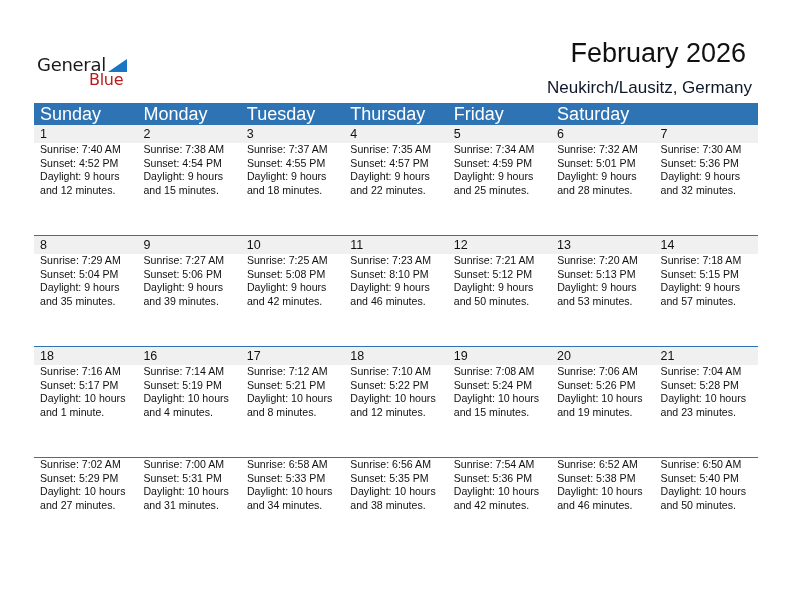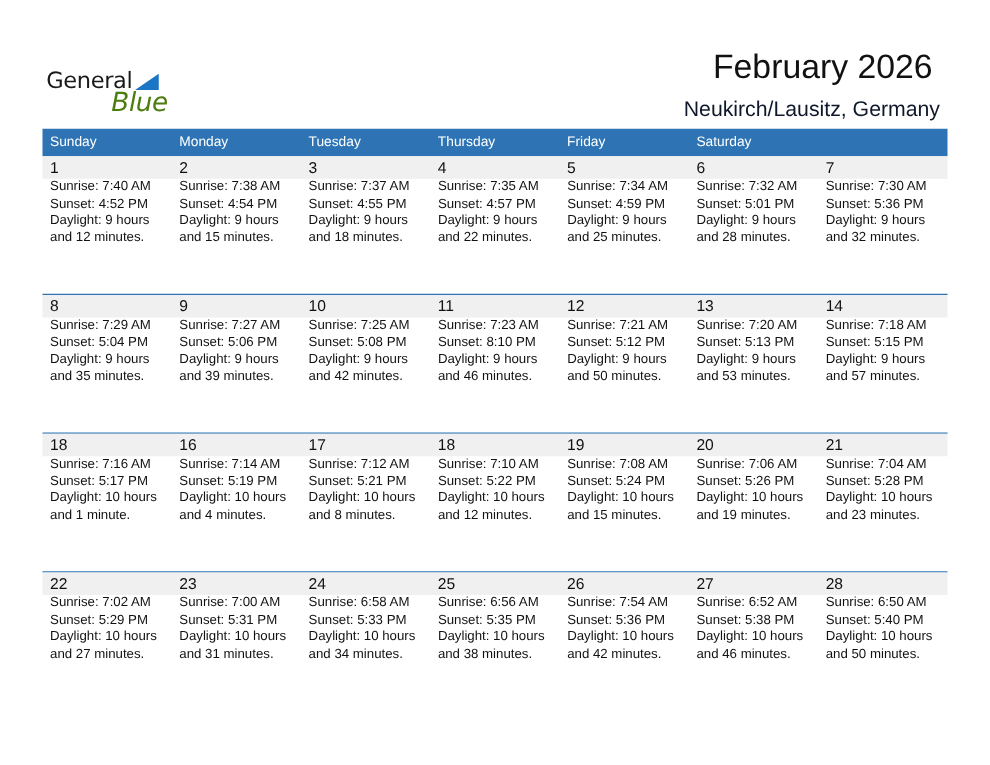--- a/index.html
+++ b/index.html
@@ -2,28 +2,28 @@
 <html><head>
 <meta charset="utf-8">
 <style>
   html, body { margin: 0; padding: 0; background: #ffffff; }
   body { width: 792px; height: 612px; position: relative; overflow: hidden;
          font-family: "Liberation Sans", sans-serif; color: #222; }
   .logo { position: absolute; left: 37px; top: 54px; width: 95px; height: 38px; }
   .logo .general { position: absolute; left: 0; top: 0; font-family: "DejaVu Sans", sans-serif;
                    font-size: 18px; color: #1a1a1a; letter-spacing: -0.3px; }
   .logo .blue { position: absolute; left: 52px; top: 16px; font-family: "DejaVu Sans", sans-serif;
-                font-size: 21px; color: #4d7c0f; letter-spacing: -0.3px; font-style: italic; }
+                font-size: 16px; color: #b91c1c; letter-spacing: -0.3px; }
   .logo .tri { position: absolute; left: 71px; top: 5px; width: 0; height: 0;
                border-left: 19px solid transparent; border-bottom: 13px solid #1a75c4; }
   .title { position: absolute; right: 46px; top: 38px; font-size: 27px; color: #111; }
   .subtitle { position: absolute; right: 40px; top: 78px; font-size: 17px; color: #0f172a; }
   .cal { position: absolute; left: 34px; top: 103px; width: 724px; }
   .hdr { display: flex; background: #2e74b5; height: 22px; }
-  .hdr div { width: 103.43px; color: #fff; font-size: 11px; line-height: 22px; padding-left: 6px; box-sizing: border-box; }
+  .hdr div { width: 103.43px; color: #fff; font-size: 18px; line-height: 22px; padding-left: 6px; box-sizing: border-box; }
   .week { height: 110px; }
   .week.sep { border-top: 1px solid #2e74b5; height: 110px; }
   .week .nums { display: flex; background: #f0f0f0; height: 18px; }
   .week .nums div { width: 103.43px; font-size: 12.5px; line-height: 18px; padding-left: 6px; box-sizing: border-box; color: #111; }
   .week .info { display: flex; justify-content: flex-end; }
   .week .info .cell { width: 103.43px; padding-left: 6px; box-sizing: border-box; font-size: 10.6px; line-height: 13.5px; color: #111; }
   .week .info .cell div { white-space: nowrap; }
 </style>
 </head>
 <body>
@@ -206,29 +206,20 @@
           </div>
           <div class="cell">
             <div>Sunrise: 7:04 AM</div>
             <div>Sunset: 5:28 PM</div>
             <div>Daylight: 10 hours</div>
             <div>and 23 minutes.</div>
           </div>
         </div>
       </div>
       <div class="week sep">
-        <div class="nums">
-          <div>22</div>
-          <div>23</div>
-          <div>24</div>
-          <div>25</div>
-          <div>26</div>
-          <div>27</div>
-          <div>28</div>
-        </div>
         <div class="info">
           <div class="cell">
             <div>Sunrise: 7:02 AM</div>
             <div>Sunset: 5:29 PM</div>
             <div>Daylight: 10 hours</div>
             <div>and 27 minutes.</div>
           </div>
           <div class="cell">
             <div>Sunrise: 7:00 AM</div>
             <div>Sunset: 5:31 PM</div>

